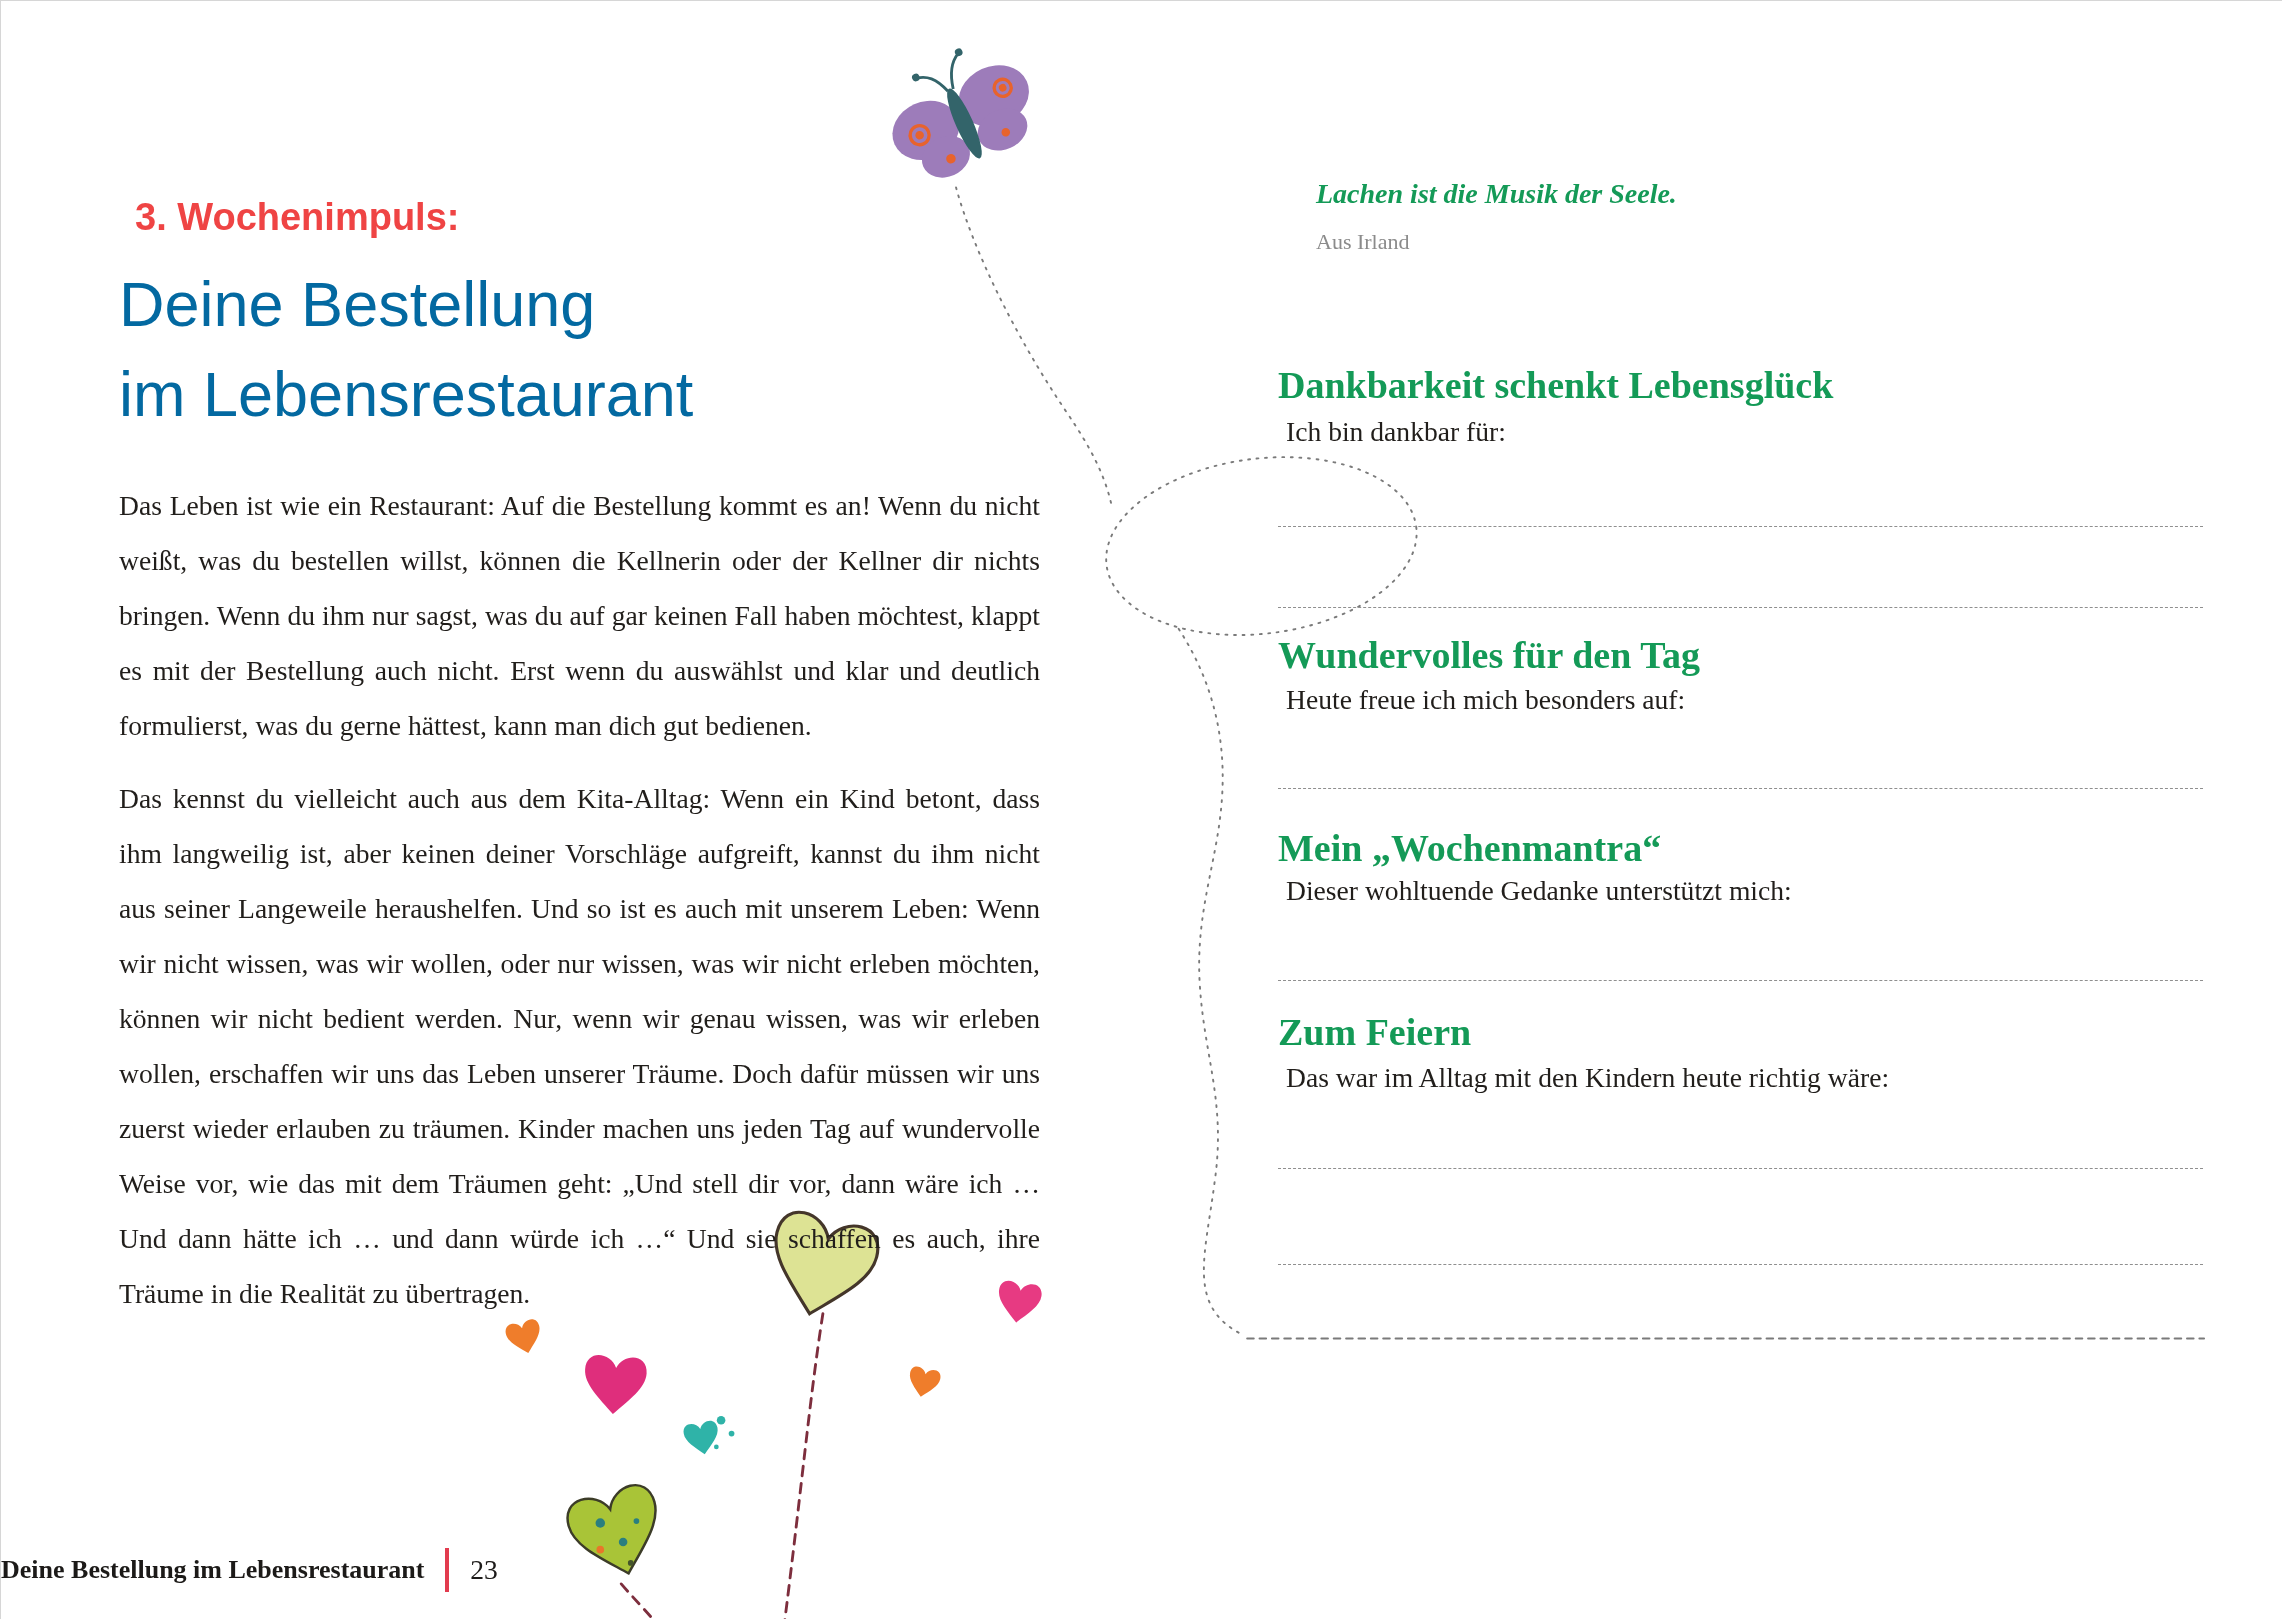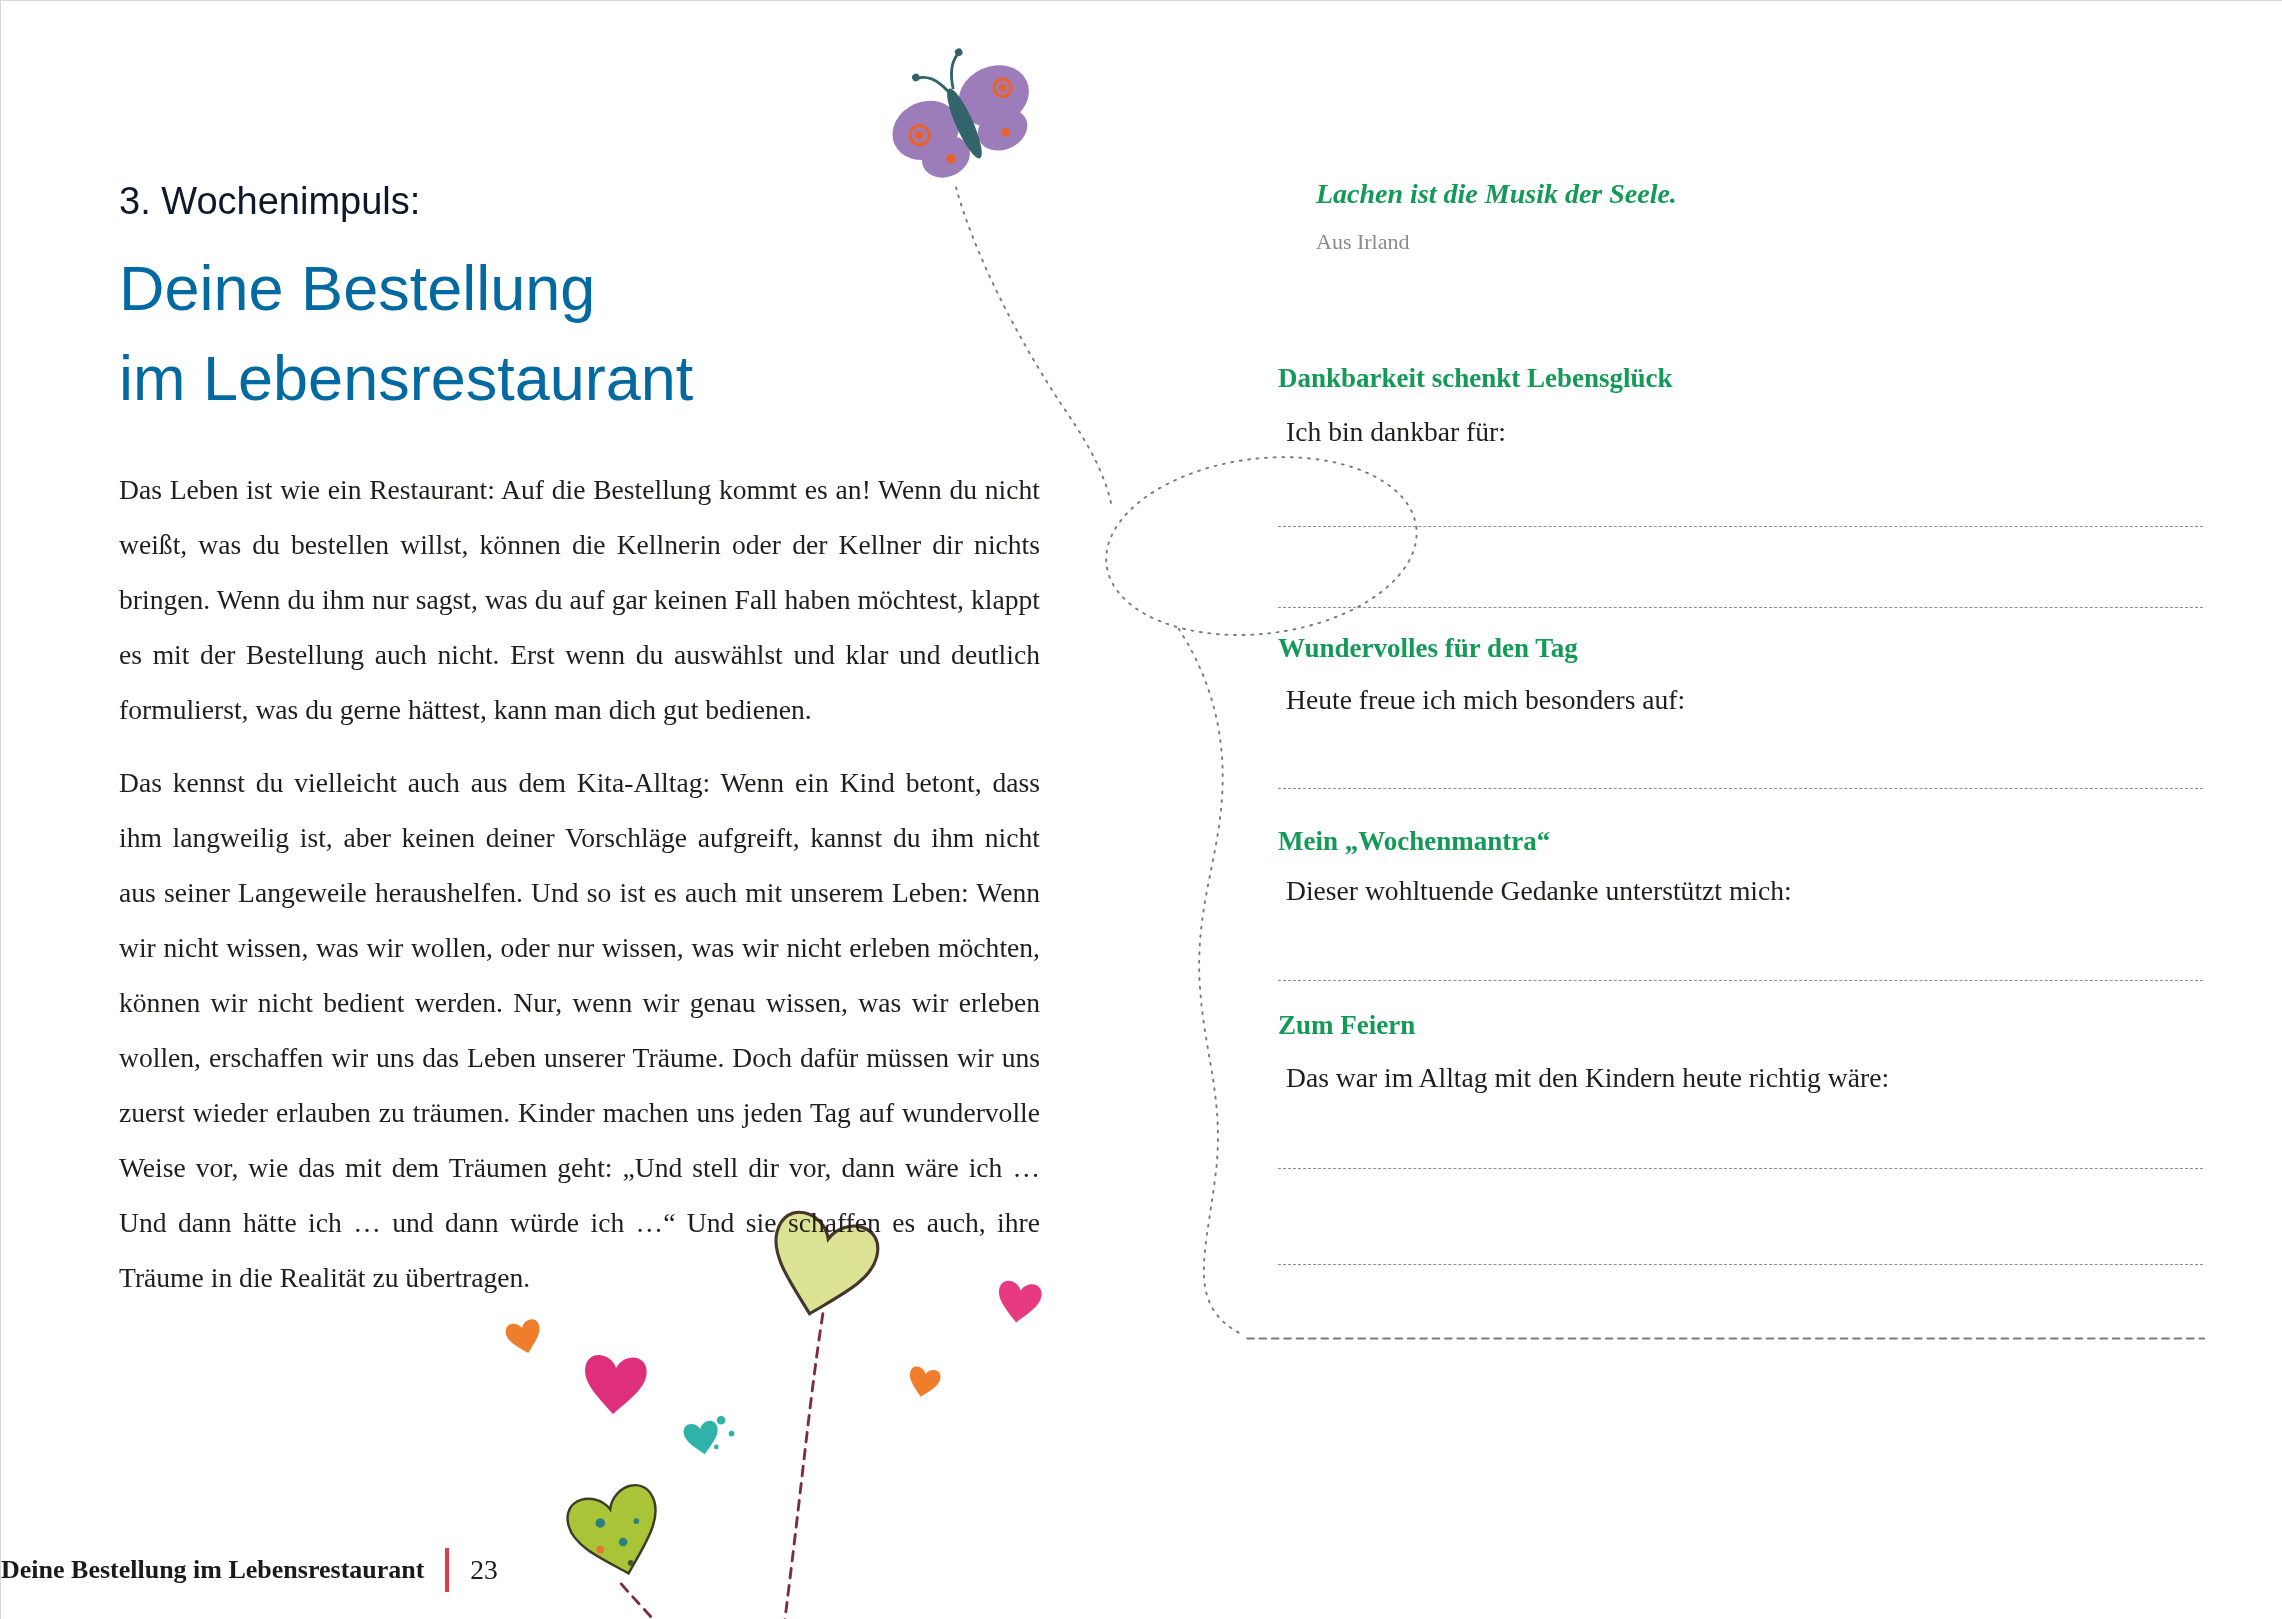--- a/index.html
+++ b/index.html
@@ -12,22 +12,22 @@
     overflow:hidden;
     font-family:"Liberation Serif", serif;
     color:#211e1b;
   }
   .deco{position:absolute;left:0;top:0;width:2283px;height:1620px;pointer-events:none;}
 
   
   .left-col{position:absolute;left:118px;top:177px;width:921px;}
   .kicker{
     font-family:"Liberation Sans", sans-serif;
-    font-size:38px;line-height:46px;font-weight:400;
-    color:#0f172a;margin:0;
+    font-size:38px;line-height:46px;font-weight:700;
+    color:#ef4444;margin:16px;
   }
   .title{
     font-family:"Liberation Sans", sans-serif;
     font-size:63px;line-height:90px;font-weight:400;
     color:#0369a1;margin:19px 0 0 0;
   }
   .body-par{
     font-size:27.6px;line-height:55px;
     text-align:justify;
     margin:39px 0 0 0;
@@ -40,21 +40,21 @@
     position:absolute;left:38px;top:177px;
     font-size:28px;font-style:italic;font-weight:700;
     color:#149a57;white-space:nowrap;
   }
   .quote-attr{
     position:absolute;left:38px;top:228px;
     font-size:22px;color:#8b8b8b;white-space:nowrap;
   }
   .ws-h{
     position:absolute;left:0;
-    font-size:27px;font-weight:700;color:#149a57;
+    font-size:38px;font-weight:700;color:#149a57;
     white-space:nowrap;margin:0;
   }
   .ws-p{
     position:absolute;left:0;
     font-size:27.6px;color:#211e1b;
     white-space:nowrap;margin:8px;
   }
   .wline{
     position:absolute;left:0;width:925px;height:0;
     border-top:1.9px dashed #8f8f8f;

